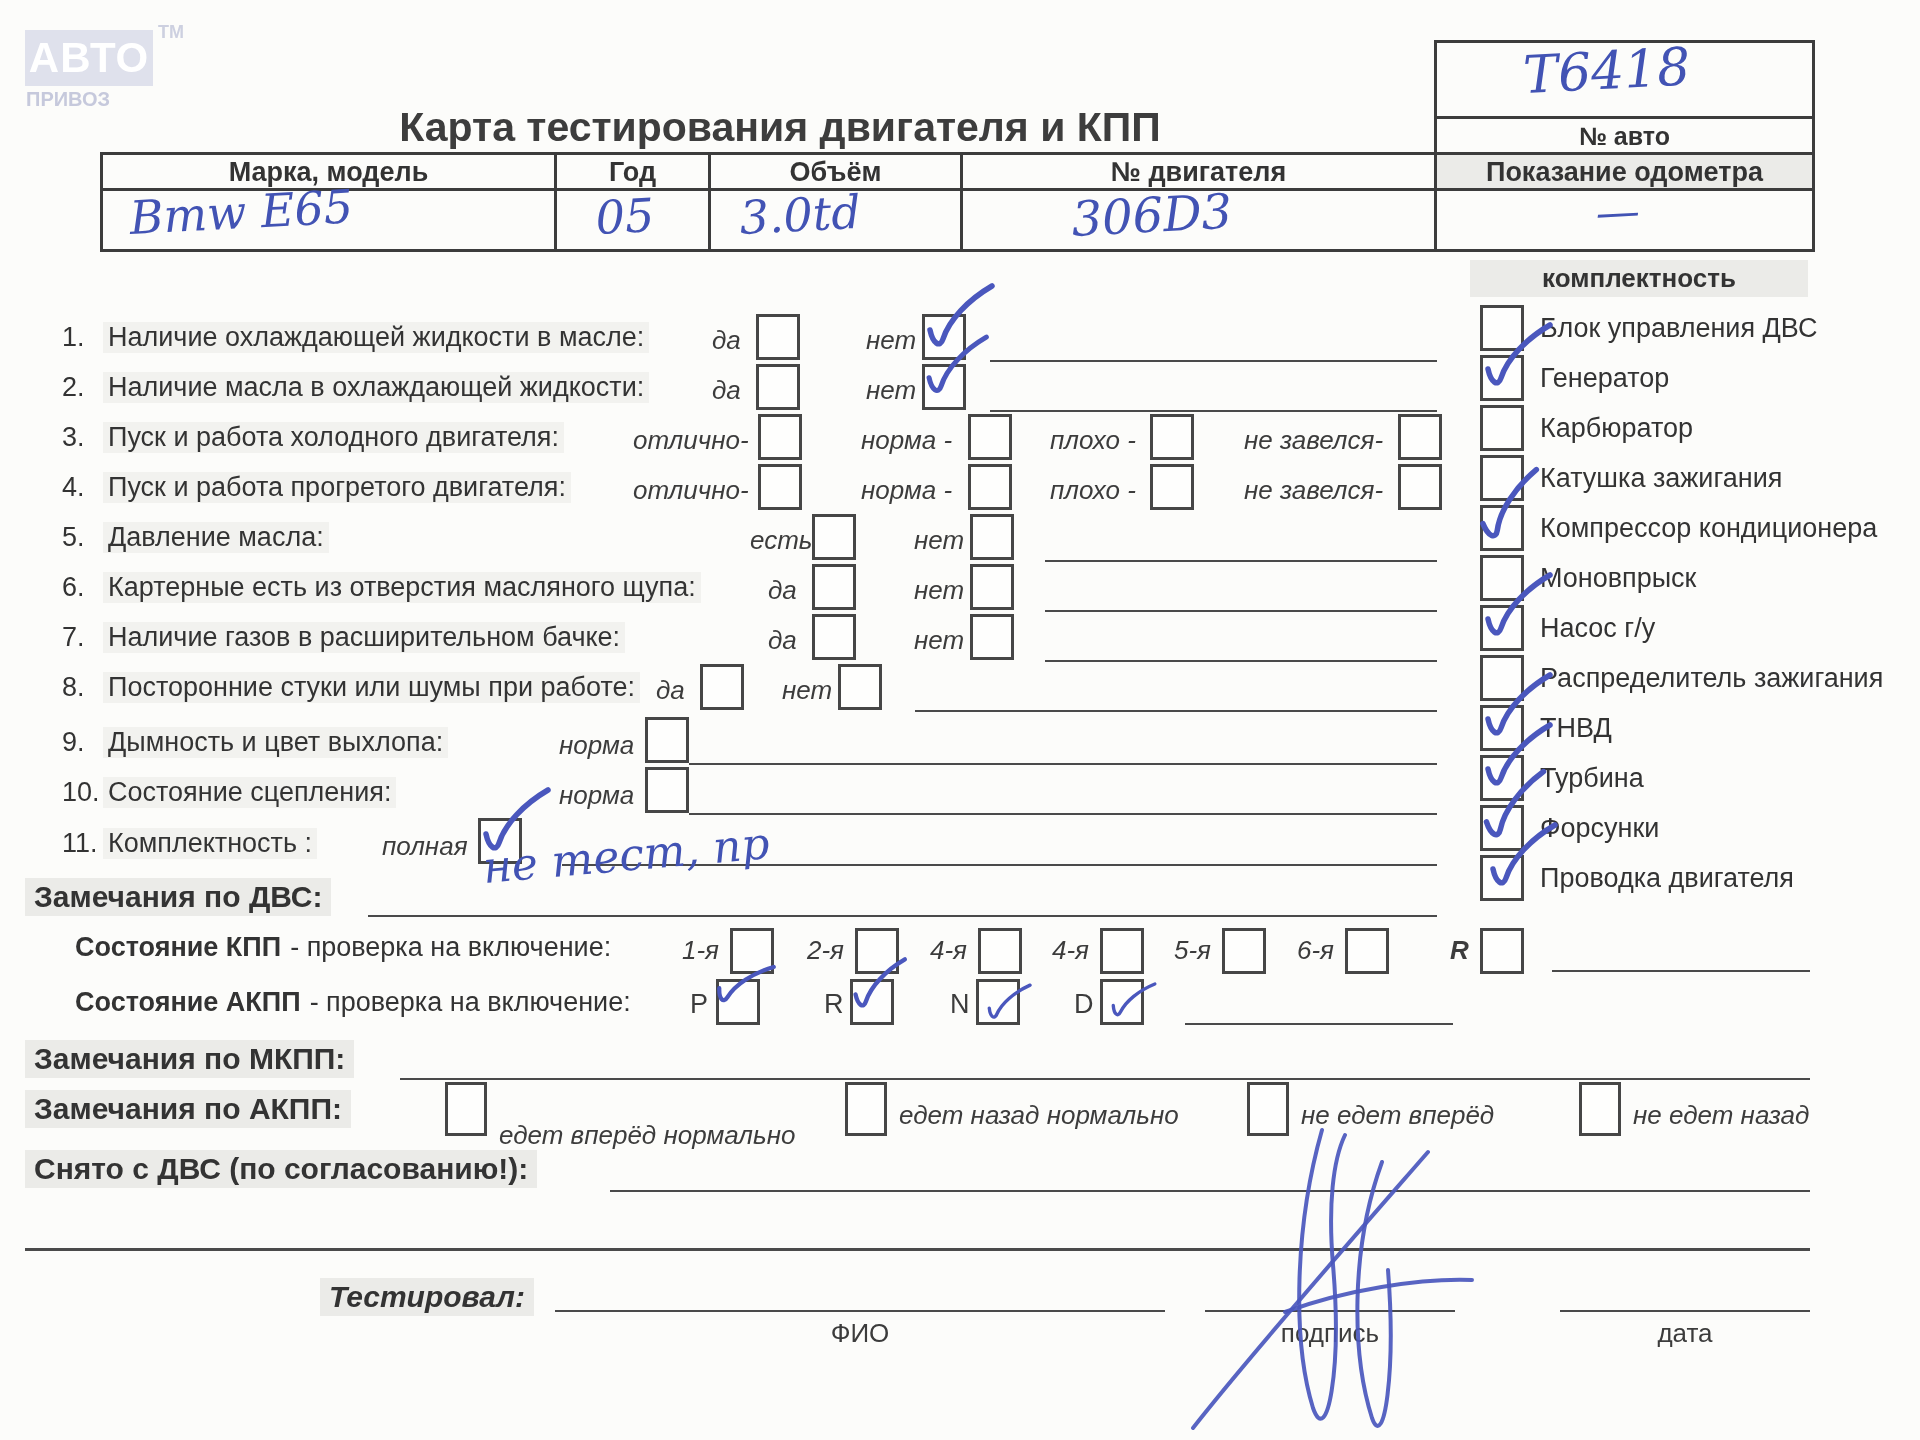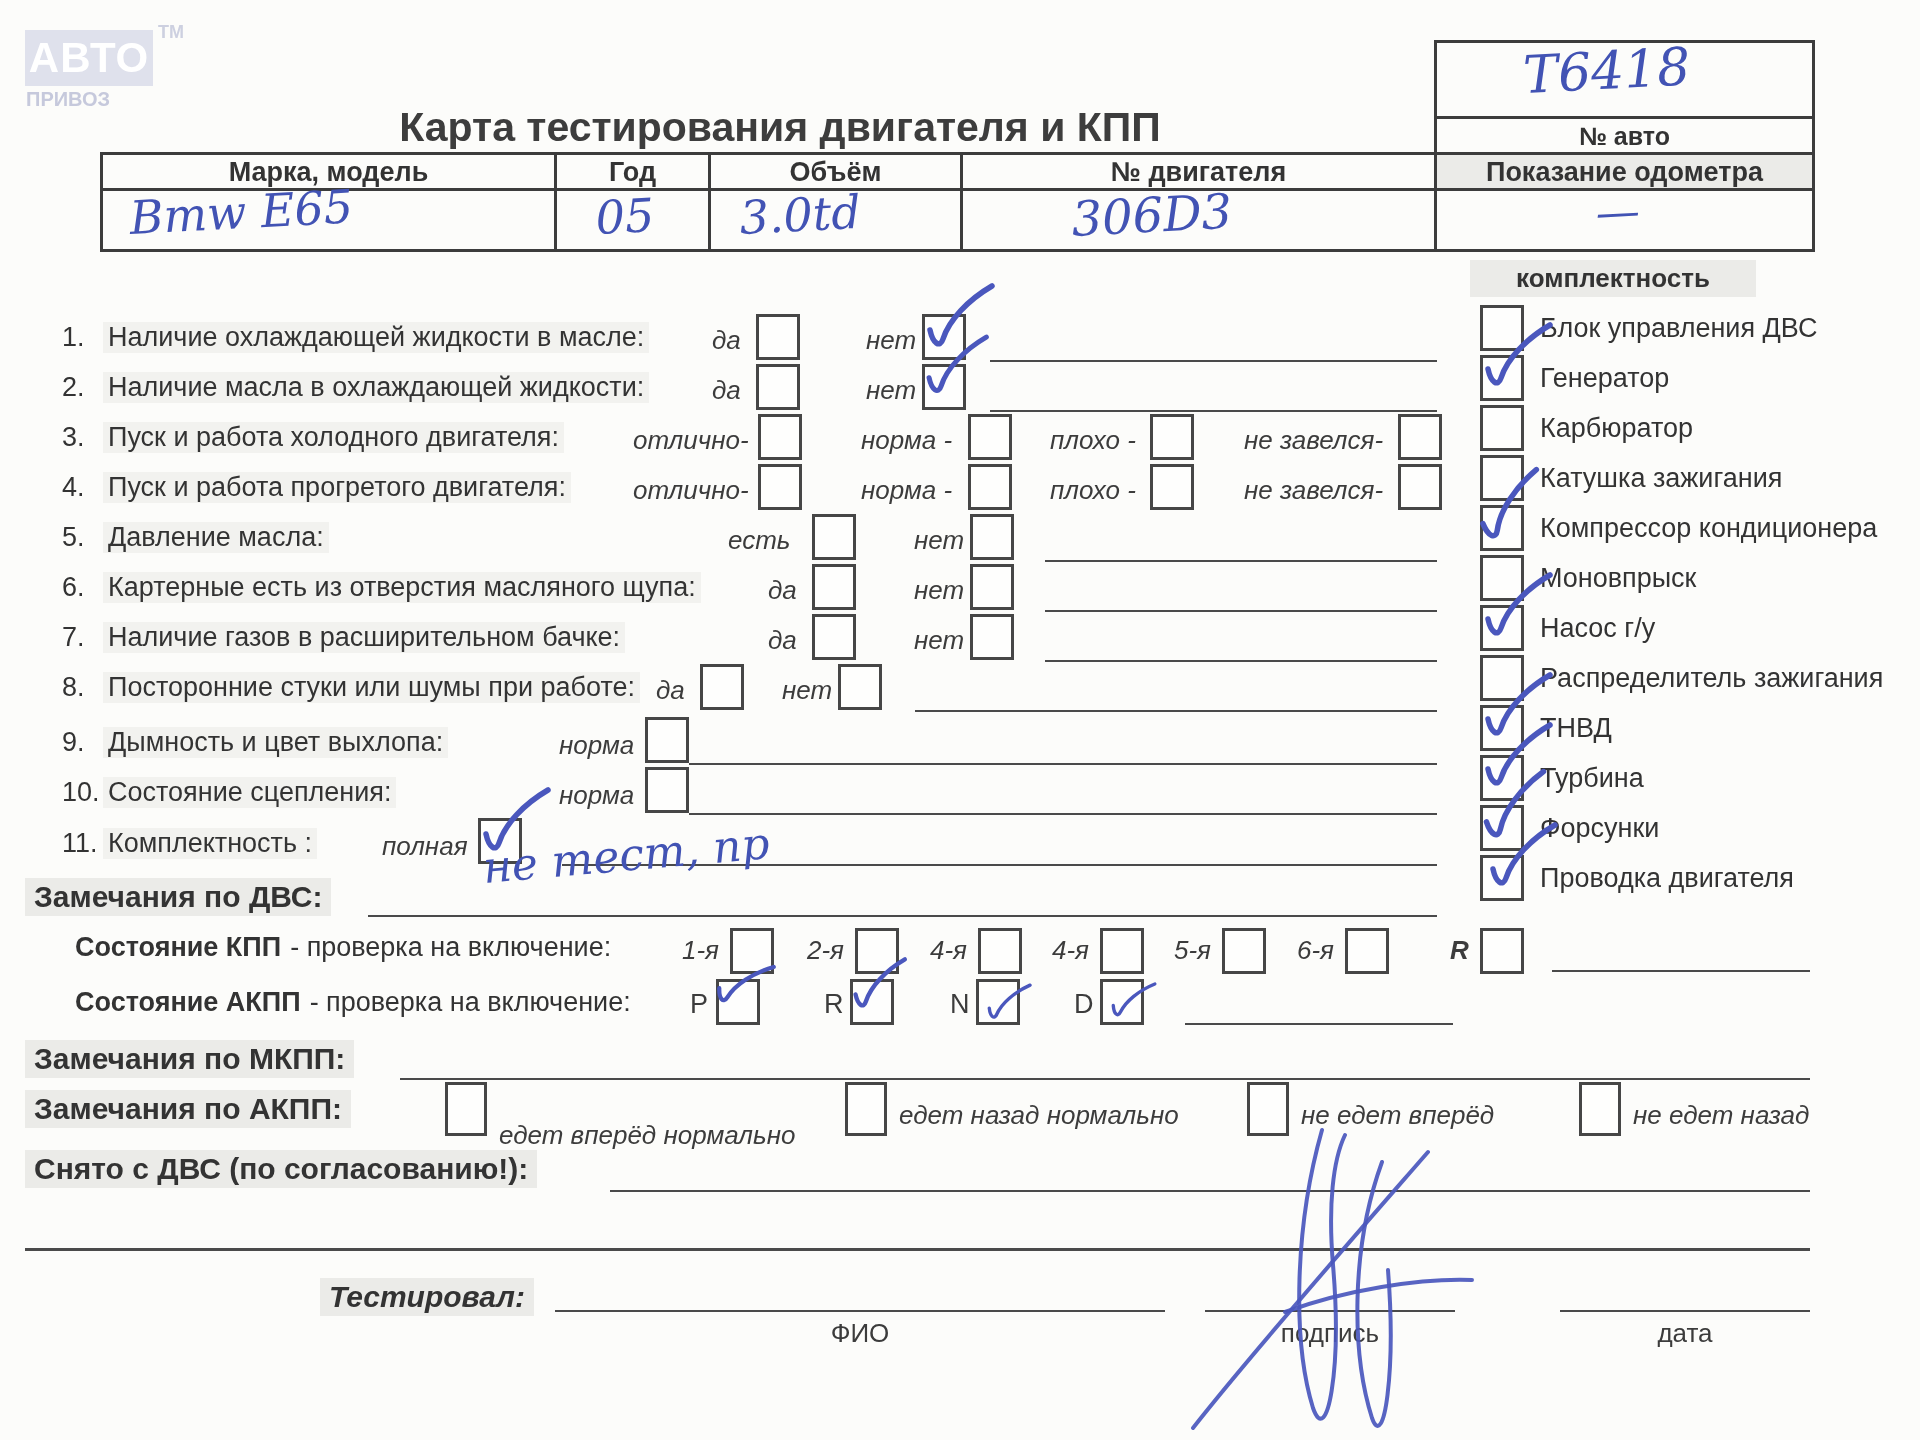--- a/index.html
+++ b/index.html
@@ -31,21 +31,21 @@
       transform:rotate(-3deg);transform-origin:left bottom;}
   
   .crow{position:absolute;left:0;width:1920px;height:52px;}
   .row-num{position:absolute;top:0;font-size:27px;color:#333;}
   .row-label{position:absolute;top:0;font-size:27px;color:#333;background:#f2f2ef;padding:0 5px;white-space:nowrap;}
   .opt{position:absolute;top:3px;font-style:italic;font-size:26px;color:#3c3c3c;white-space:nowrap;}
   .cb{position:absolute;width:44px;height:46px;border:3px solid #464646;background:rgba(255,255,255,.5);box-sizing:border-box;}
   .hline{position:absolute;height:2px;background:#4a4a4a;}
   .sec{position:absolute;font-size:30px;font-weight:bold;color:#333;background:#ebebe8;padding:2px 9px;white-space:nowrap;}
   .chk-label{position:absolute;font-size:27px;color:#333;white-space:nowrap;}
-  .comp-title{position:absolute;left:1470px;top:260px;width:286px;text-align:center;
+  .comp-title{position:absolute;left:1470px;top:260px;width:338px;text-align:center;
               font-size:26px;font-weight:bold;background:#ebebe8;padding:3px 0;}
   .tick{position:absolute;overflow:visible;pointer-events:none;}
   .tick path{stroke:#4a57bd;stroke-width:5.5;fill:none;stroke-linecap:round;}
   .glabel{position:absolute;top:3px;font-style:italic;font-size:26px;color:#3c3c3c;}
   .plabel{position:absolute;top:2px;font-size:27px;font-weight:500;color:#3c3c3c;}
   .kpp-label{position:absolute;left:75px;top:0;font-size:27px;white-space:nowrap;}
   .kpp-label b{font-weight:bold;}
   .lbl-rest{margin-left:9px;}
   .flabel{position:absolute;font-size:26px;color:#3c3c3c;text-align:center;}
   .sig path{stroke:#4a57bd;stroke-width:4;fill:none;stroke-linecap:round;opacity:.92;}
@@ -201,21 +201,21 @@
     <div class="cb" style="left:968px;top:-8px;"></div>
     <span class="opt" style="left:1050px;">плохо -</span>
     <div class="cb" style="left:1150px;top:-8px;"></div>
     <span class="opt" style="left:1244px;">не завелся-</span>
     <div class="cb" style="left:1398px;top:-8px;"></div>
   </div>
 
   <div class="crow" style="top:522px;">
     <span class="row-num" style="left:62px;">5.</span>
     <span class="row-label" style="left:103px;">Давление масла:</span>
-    <span class="opt" style="left:728px;font-style:italic;">есть</span>
+    <span class="opt" style="left:750px;font-style:italic;">есть</span>
     <div class="cb" style="left:812px;top:-8px;"></div>
     <span class="opt" style="left:914px;">нет</span>
     <div class="cb" style="left:970px;top:-8px;"></div>
     <div class="hline" style="left:1045px;top:38px;width:392px;"></div>
   </div>
 
   <div class="crow" style="top:572px;">
     <span class="row-num" style="left:62px;">6.</span>
     <span class="row-label" style="left:103px;">Картерные есть из отверстия масляного щупа:</span>
     <span class="opt" style="left:768px;">да</span>

